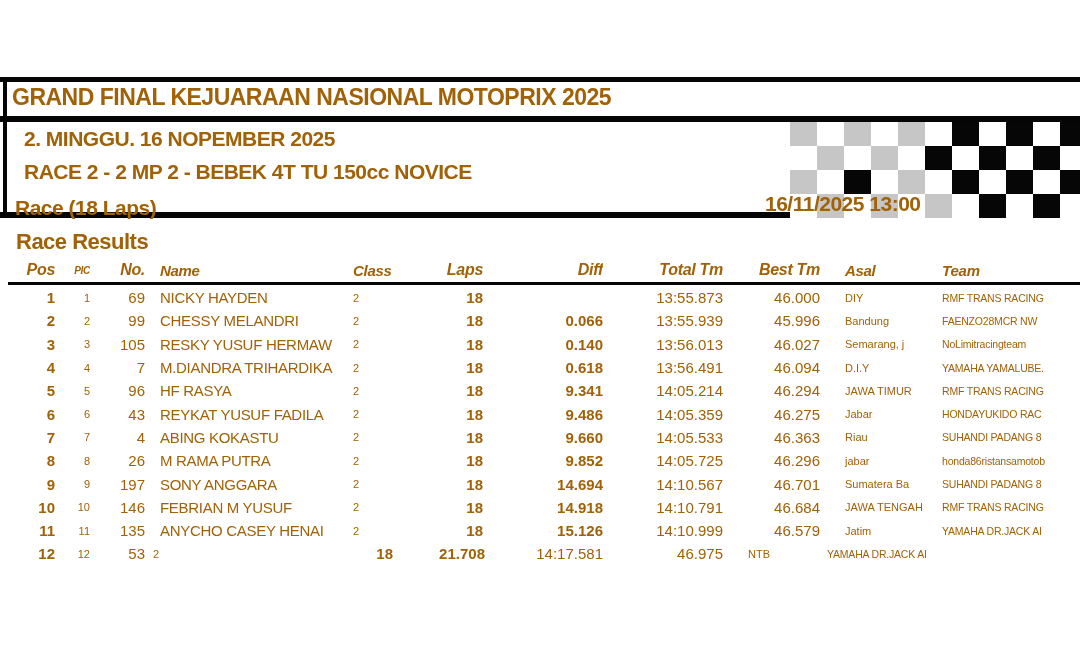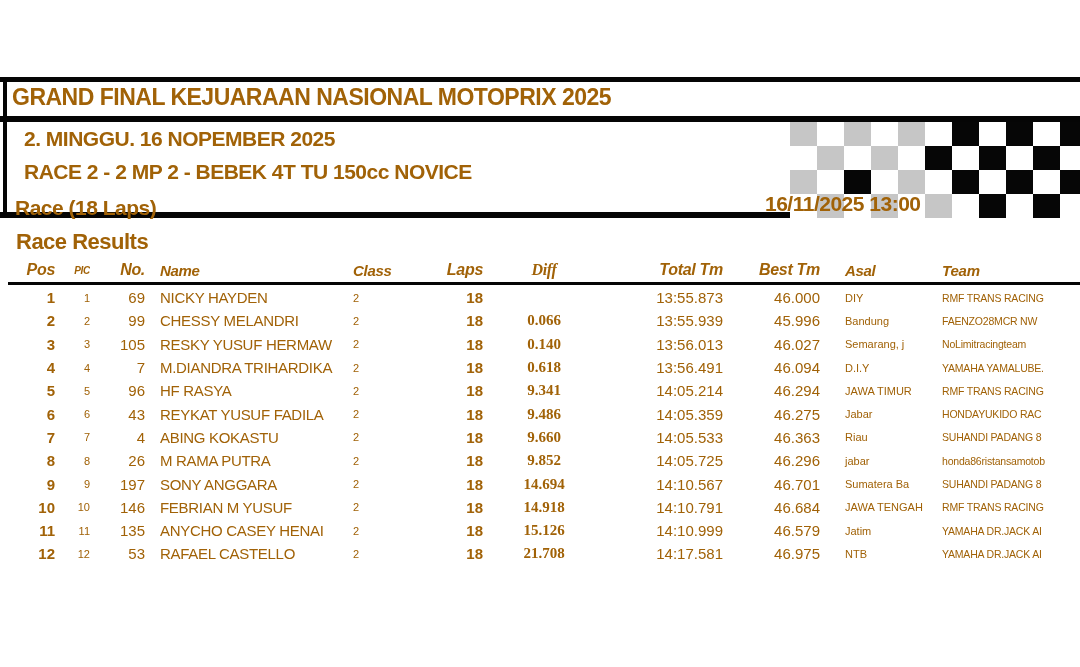--- a/index.html
+++ b/index.html
@@ -50,21 +50,21 @@
   .tbody{position:absolute;left:0;top:286px;width:1080px;}
   .tbody .grid-row{height:23.3px;}
 
   .c{white-space:nowrap;overflow:hidden;}
   .c-pos{text-align:right;font-weight:bold;font-size:15px;}
   .c-pic{text-align:right;font-size:11px;}
   .c-no{text-align:right;font-size:15px;}
   .c-name{text-align:left;padding-left:15px;font-size:15px;letter-spacing:-0.3px;}
   .c-class{text-align:left;padding-left:8px;font-size:11px;}
   .c-laps{text-align:right;font-weight:bold;font-size:15px;padding-right:2px;}
-  .c-diff{text-align:center;font-weight:bold;font-size:15px;font-family:Liberation Serif, serif;}
+  .c-diff{text-align:right;font-weight:bold;font-size:15px;}
   .c-total{text-align:right;font-size:15px;}
   .c-best{text-align:right;font-size:15px;}
   .c-asal{text-align:left;padding-left:25px;font-size:11px;}
   .c-team{text-align:left;padding-left:7px;font-size:10.5px;letter-spacing:-0.2px;}
 
   .thead .c-pos,.thead .c-no,.thead .c-laps,.thead .c-diff,
   .thead .c-total,.thead .c-best{font-size:16px;}
   .thead .c-name,.thead .c-class,.thead .c-asal,.thead .c-team{font-size:15px;}
   .thead .c-pic{font-size:10px;}
   .thead .c-name{letter-spacing:-0.3px;}
@@ -291,21 +291,20 @@
       <div class="c c-diff">15.126</div>
       <div class="c c-total">14:10.999</div>
       <div class="c c-best">46.579</div>
       <div class="c c-asal">Jatim</div>
       <div class="c c-team">YAMAHA DR.JACK AI</div>
     </div>
       <div class="grid-row">
       <div class="c c-pos">12</div>
       <div class="c c-pic">12</div>
       <div class="c c-no">53</div>
-      <div class="c c-name">RAFAEL CASTELLO</div>
       <div class="c c-class">2</div>
       <div class="c c-laps">18</div>
       <div class="c c-diff">21.708</div>
       <div class="c c-total">14:17.581</div>
       <div class="c c-best">46.975</div>
       <div class="c c-asal">NTB</div>
       <div class="c c-team">YAMAHA DR.JACK AI</div>
     </div>
     </div>
 

